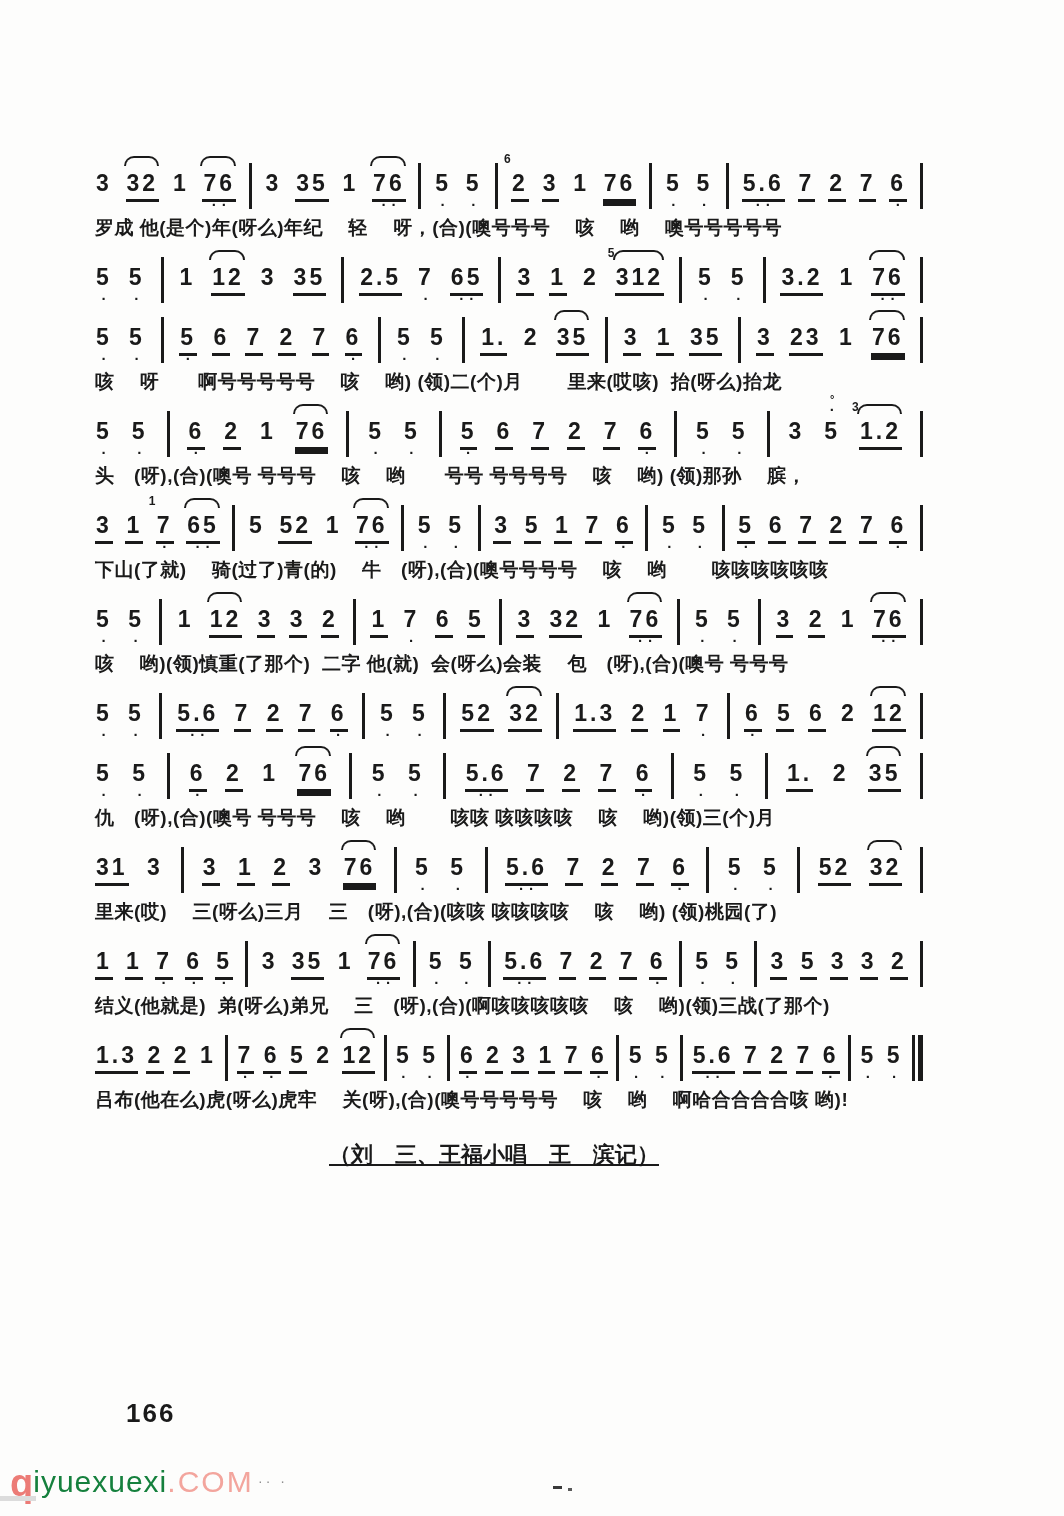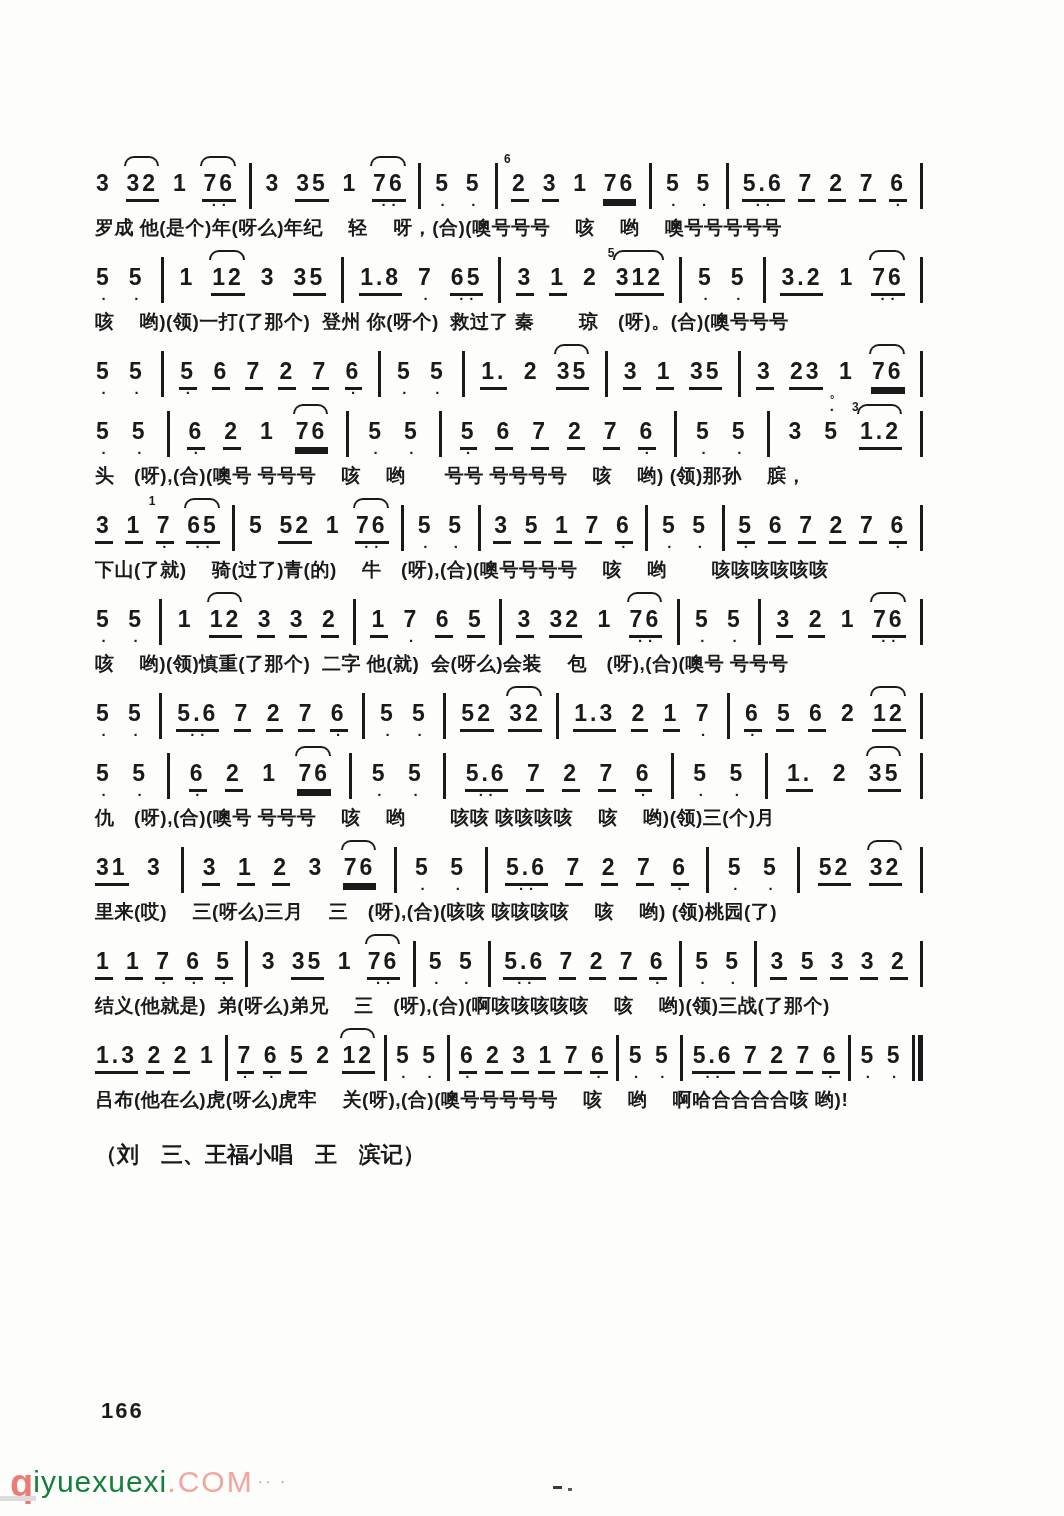--- a/index.html
+++ b/index.html
@@ -28,25 +28,25 @@
   .ring{position:absolute;top:-21px;left:0;width:100%;text-align:center;font-size:11px;line-height:9px;}
   .bar{width:3px;height:46px;background:#1a1a1a;margin-top:-5px;}
   .bar-final{position:relative;width:11px;height:46px;margin-top:-5px;}
   .bar-final::before{content:"";position:absolute;left:0;top:0;bottom:0;width:3px;background:#1a1a1a;}
   .bar-final::after{content:"";position:absolute;right:0;top:0;bottom:0;width:5px;background:#1a1a1a;}
   .lyrics{
     font-size:19px;font-weight:700;line-height:28px;height:28px;
     white-space:pre;letter-spacing:0.5px;
   }
   .attribution{
-    text-align:left;padding-right:30px;font-size:22px;font-weight:700;
-    margin-top:26px;white-space:pre;
+    text-align:center;padding-right:30px;font-size:22px;font-weight:700;
+    margin-top:26px;white-space:pre;text-decoration:underline;
   }
   .page-number{
-    position:absolute;left:101px;top:1398px;font-size:22px;font-weight:700;letter-spacing:2px;
+    position:absolute;left:126px;top:1398px;font-size:26px;font-weight:700;letter-spacing:2px;
   }
   .watermark{position:absolute;left:10px;top:1462px;white-space:nowrap;}
   .wm-q{font-size:38px;font-weight:700;vertical-align:-4px;}
   .wm-name{font-size:30px;font-weight:400;letter-spacing:1px;}
   .wm-tld{font-size:30px;font-weight:400;letter-spacing:2px;}
   .wm-artifact{font-size:14px;color:#8f8f8f;letter-spacing:3px;vertical-align:6px;}
   .edge-dash{position:absolute;left:0;top:1496px;width:36px;height:5px;background:#dcdcdc;}
   .spot{position:absolute;left:553px;top:1486px;width:9px;height:3px;background:#3a3a3a;}
   .spot2{position:absolute;left:568px;top:1488px;width:4px;height:3px;background:#5a5a5a;}
 </style>
@@ -90,38 +90,37 @@
       <div class="system">
         <div class="notation">
           <span class="note"><span class="body">5</span><span class="ld">·</span></span>
           <span class="note"><span class="body">5</span><span class="ld">·</span></span>
           <span class="bar"></span>
           <span class="note"><span class="body">1</span></span>
           <span class="note"><span class="arc"></span><span class="body u1">12</span></span>
           <span class="note"><span class="body">3</span></span>
           <span class="note"><span class="body u1">35</span></span>
           <span class="bar"></span>
-          <span class="note"><span class="body u1">1.8</span></span>
+          <span class="note"><span class="body u1">2.5</span></span>
           <span class="note"><span class="body">7</span><span class="ld">·</span></span>
           <span class="note"><span class="body u1">65</span><span class="ld">··</span></span>
           <span class="bar"></span>
           <span class="note"><span class="body u1">3</span></span>
           <span class="note"><span class="body u1">1</span></span>
           <span class="note"><span class="body">2</span></span>
           <span class="note"><span class="arc"></span><span class="gr">5</span><span class="body u1">312</span></span>
           <span class="bar"></span>
           <span class="note"><span class="body">5</span><span class="ld">·</span></span>
           <span class="note"><span class="body">5</span><span class="ld">·</span></span>
           <span class="bar"></span>
           <span class="note"><span class="body u1">3.2</span></span>
           <span class="note"><span class="body">1</span></span>
           <span class="note"><span class="arc"></span><span class="body u1">76</span><span class="ld">··</span></span>
           <span class="bar"></span>
         </div>
-        <div class="lyrics">咳　 哟)(领)一打(了那个)  登州 你(呀个)  救过了 秦　　 琼　(呀)。(合)(噢号号号</div>
       </div>
       <div class="system">
         <div class="notation">
           <span class="note"><span class="body">5</span><span class="ld">·</span></span>
           <span class="note"><span class="body">5</span><span class="ld">·</span></span>
           <span class="bar"></span>
           <span class="note"><span class="body u1">5</span><span class="ld">·</span></span>
           <span class="note"><span class="body u1">6</span></span>
           <span class="note"><span class="body u1">7</span></span>
           <span class="note"><span class="body u1">2</span></span>
@@ -138,20 +137,21 @@
           <span class="note"><span class="body u1">3</span></span>
           <span class="note"><span class="body u1">1</span></span>
           <span class="note"><span class="body u1">35</span></span>
           <span class="bar"></span>
           <span class="note"><span class="body u1">3</span></span>
           <span class="note"><span class="body u1">23</span></span>
           <span class="note"><span class="body">1</span></span>
           <span class="note"><span class="arc"></span><span class="body u2">76</span><span class="ld">··</span></span>
           <span class="bar"></span>
         </div>
+        <div class="lyrics">咳　 呀　　啊号号号号号　 咳　 哟) (领)二(个)月　　 里来(哎咳)  抬(呀么)抬龙</div>
       </div>
       <div class="system">
         <div class="notation">
           <span class="note"><span class="body">5</span><span class="ld">·</span></span>
           <span class="note"><span class="body">5</span><span class="ld">·</span></span>
           <span class="bar"></span>
           <span class="note"><span class="body u1">6</span><span class="ld">·</span></span>
           <span class="note"><span class="body u1">2</span></span>
           <span class="note"><span class="body">1</span></span>
           <span class="note"><span class="arc"></span><span class="body u2">76</span><span class="ld">··</span></span>

